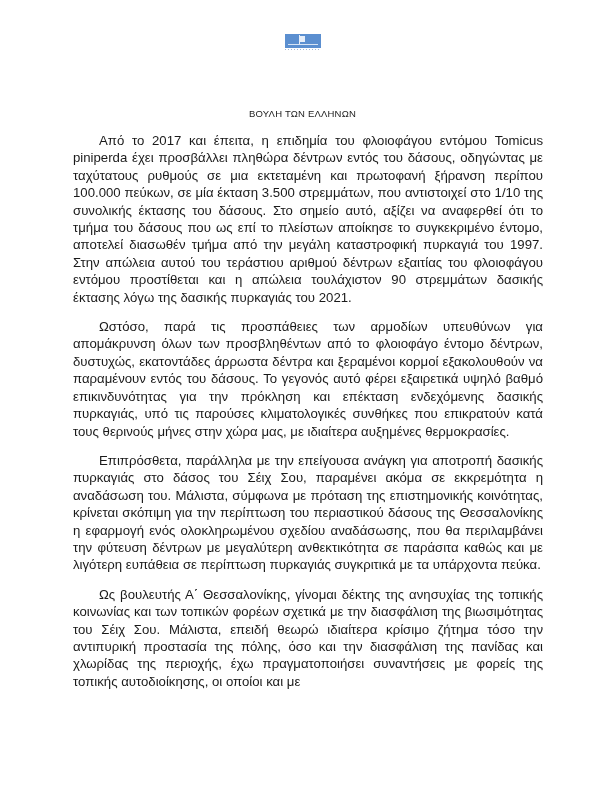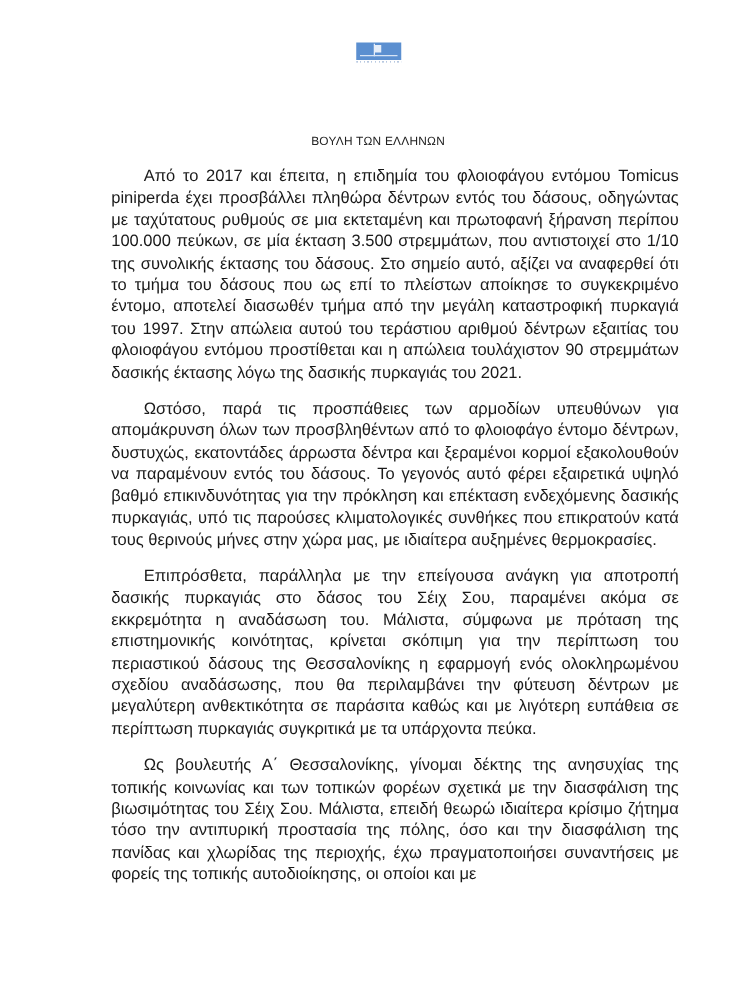--- a/index.html
+++ b/index.html
@@ -72,21 +72,21 @@
       position: absolute;
       left: 73px;
       width: 470px;
       top: 132px;
       font-size: 13.2px;
       line-height: 17.4px;
       text-align: justify;
       color: #1a1a1a;
     }
     .para {
-      margin: 0 0 12px 16px;
+      margin: 0 0 12px 0;
       text-indent: 26px;
     }
   </style>
 </head>
 <body>
 
 <div class="page">
   <div class="logo">
     <div class="logo-box"></div>
     <div class="logo-pole"></div>

